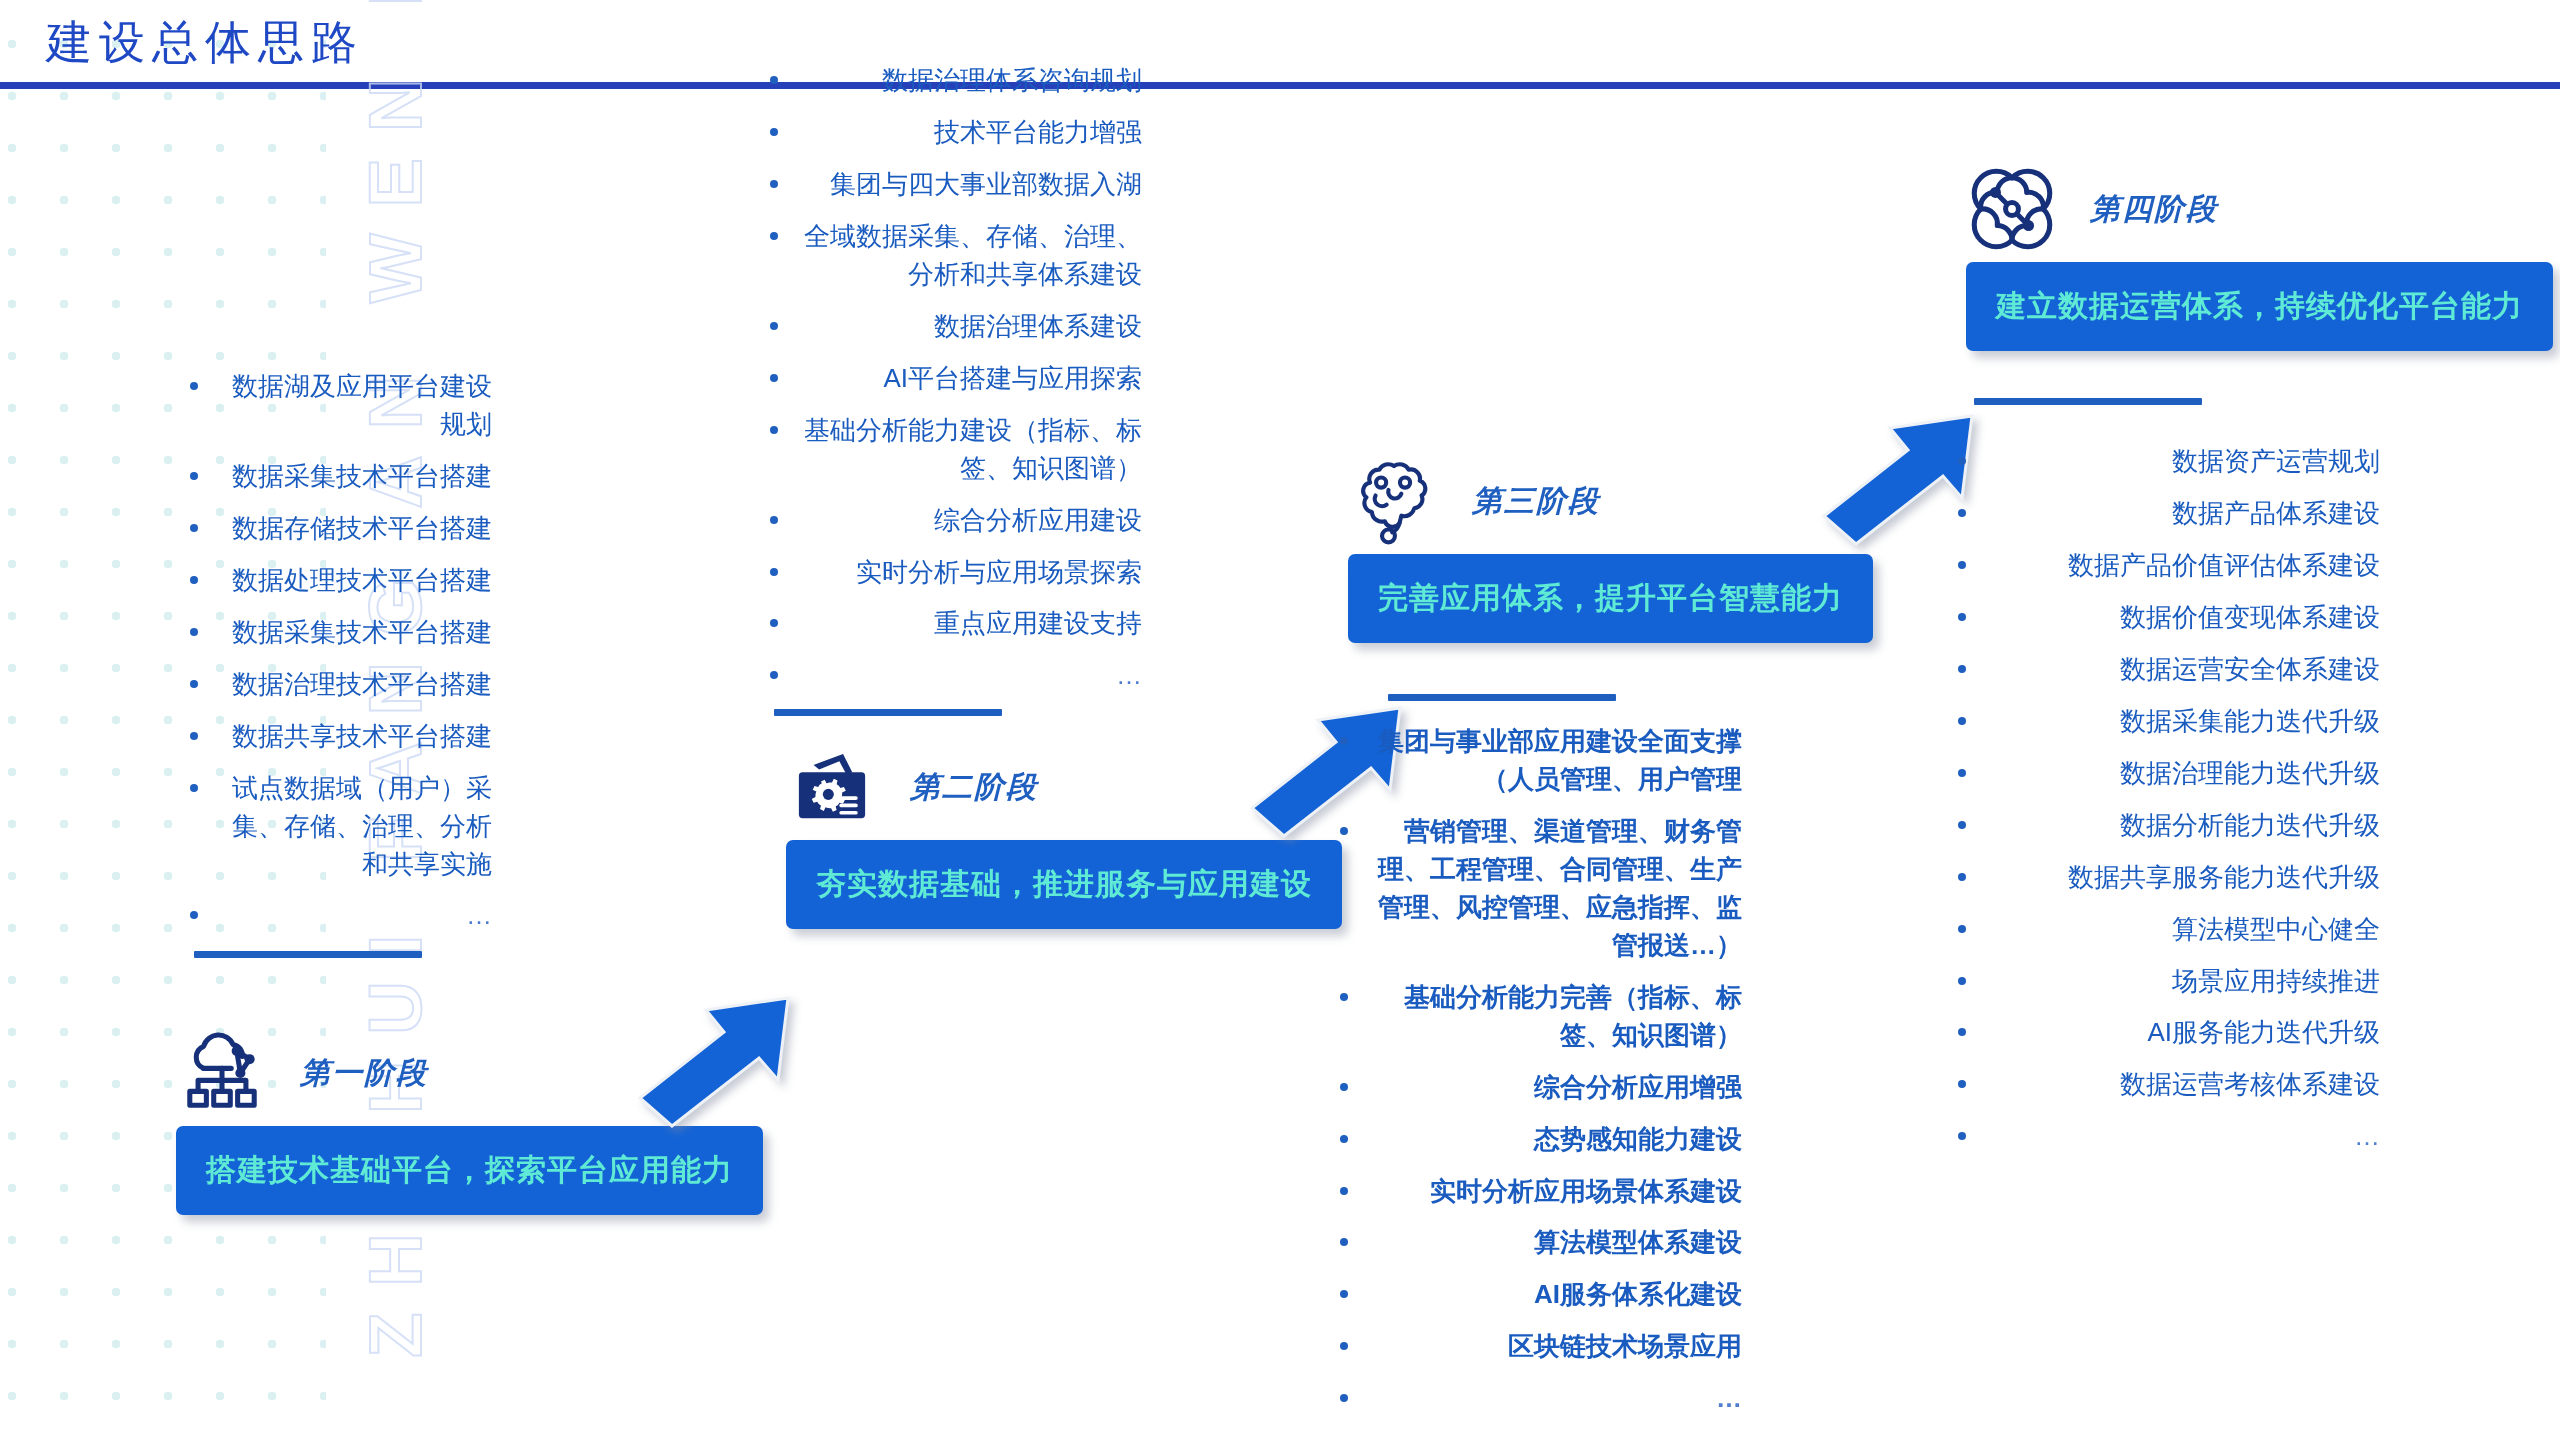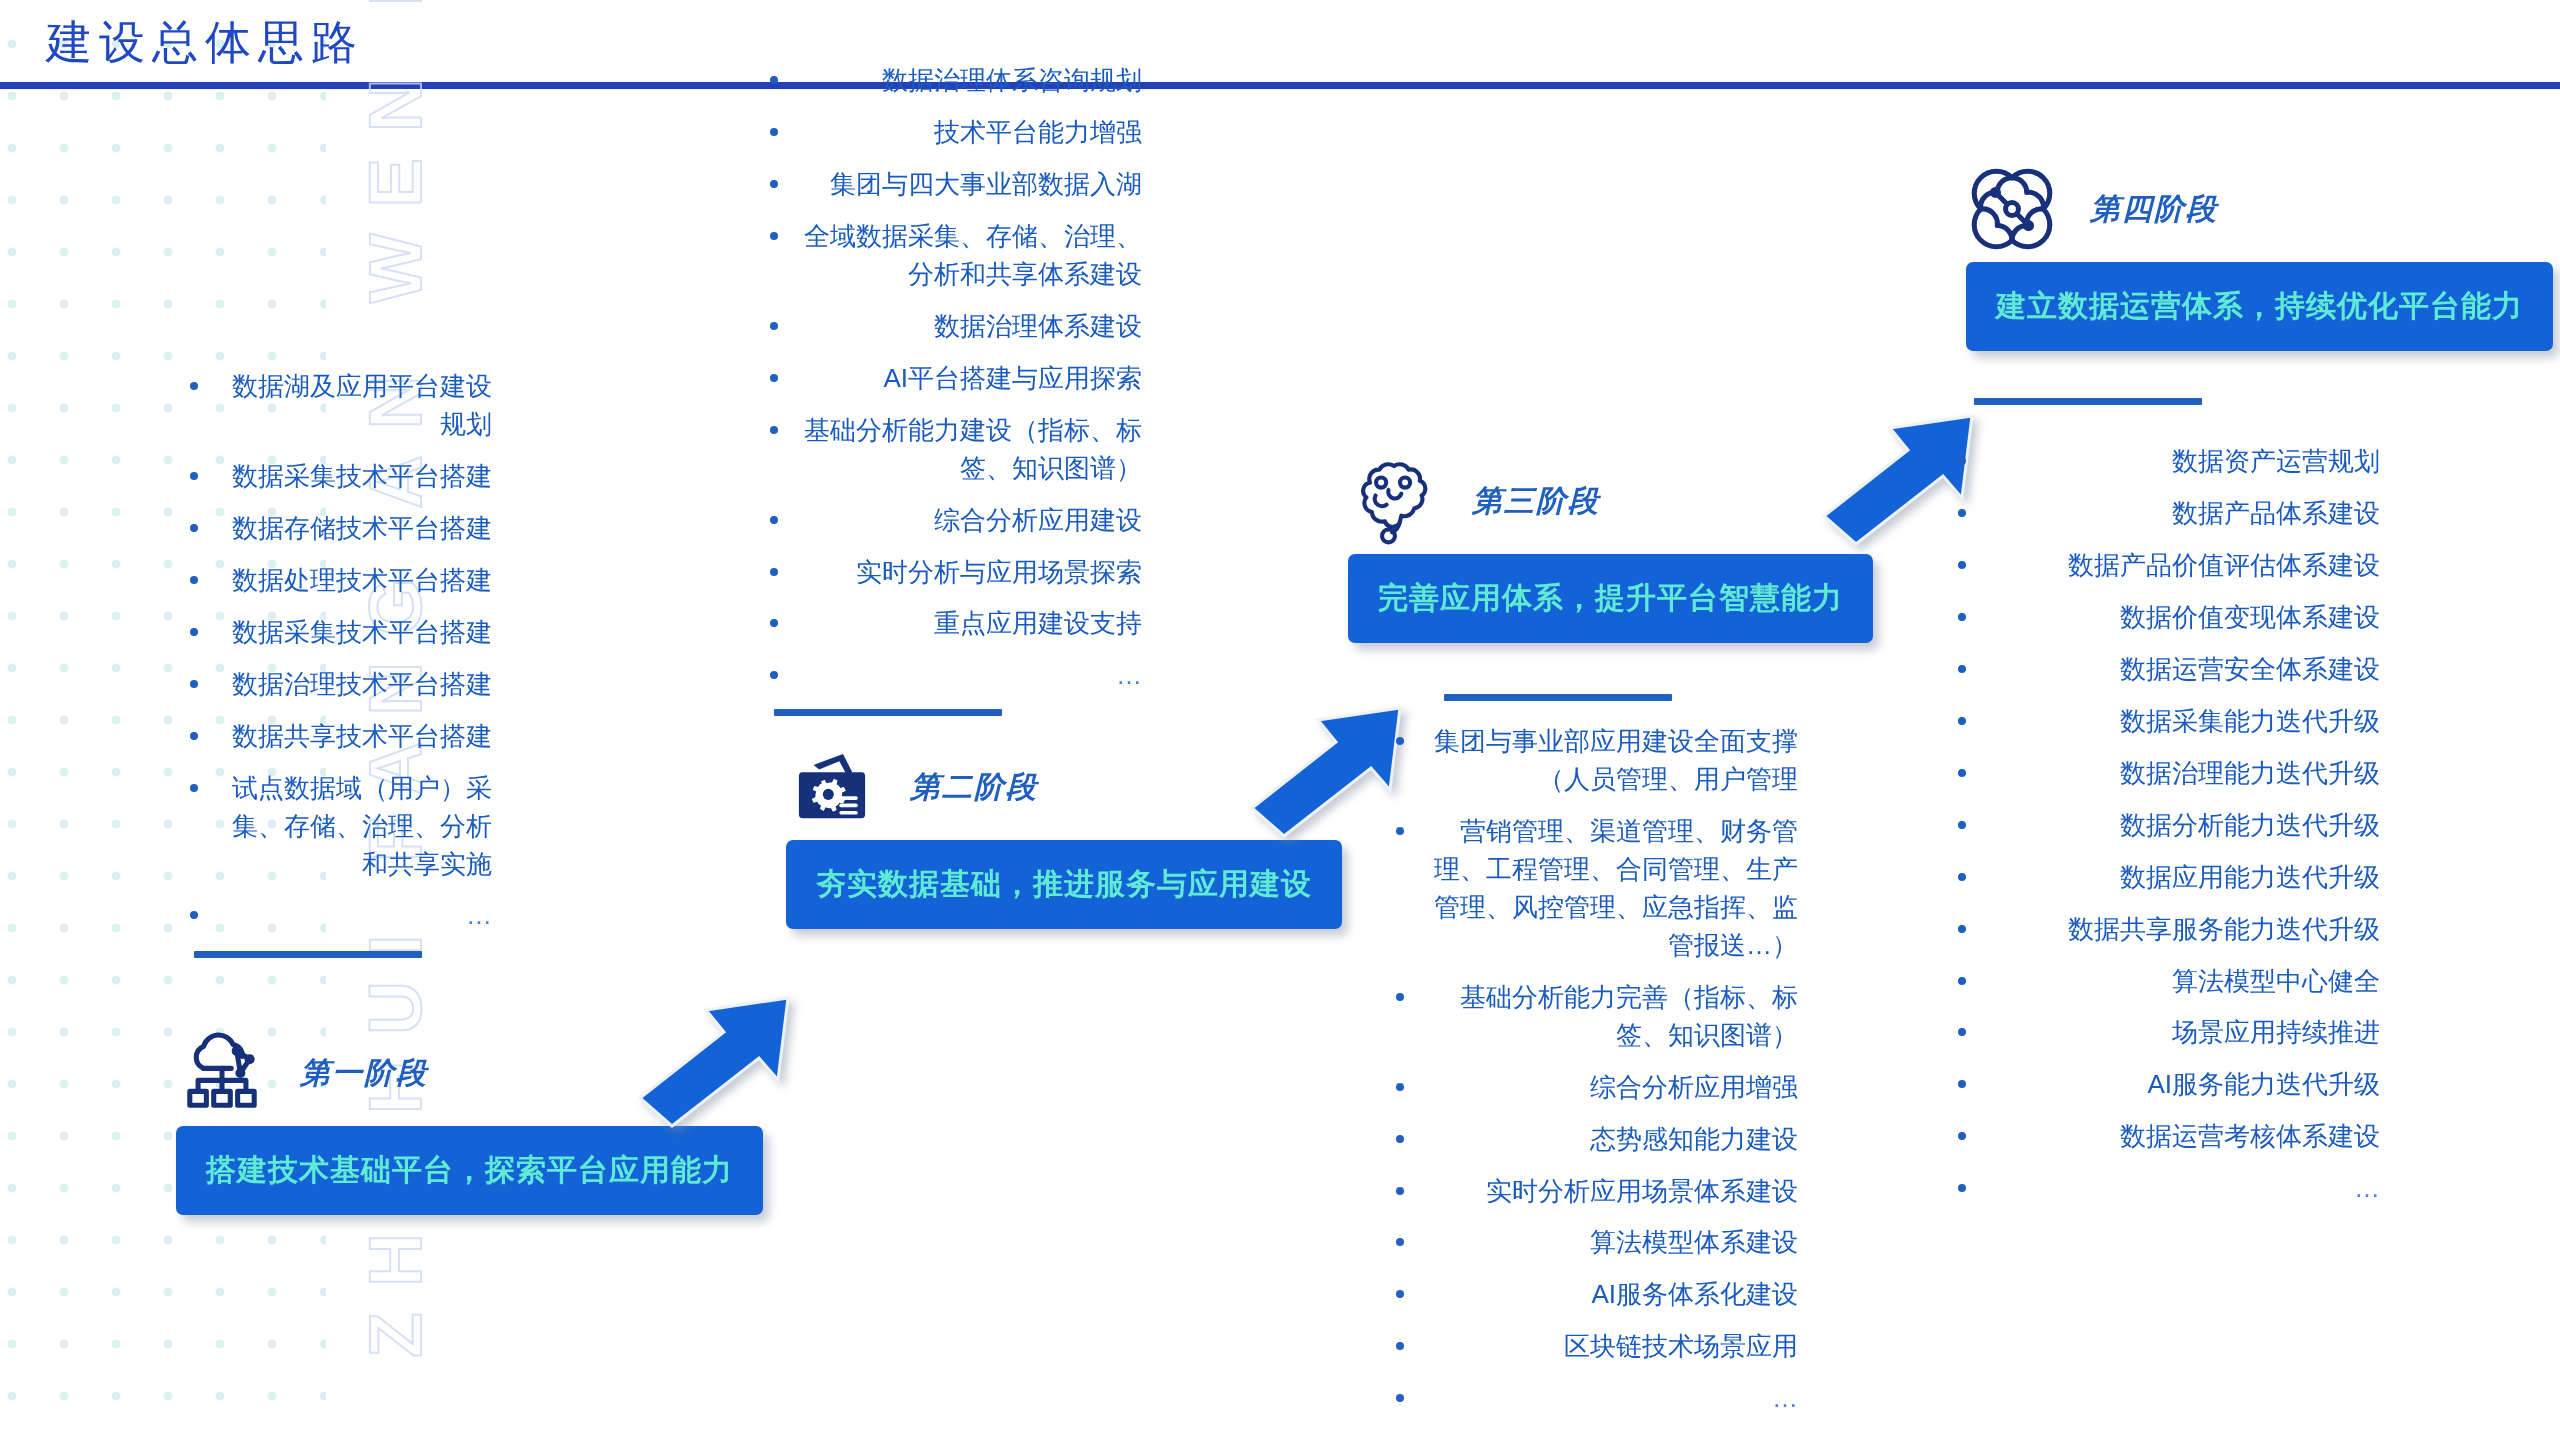--- a/index.html
+++ b/index.html
@@ -205,21 +205,21 @@
           <path d="M30 44 A8 8 0 0 0 42 54"></path>
           <path d="M56 74 Q54 82 48 84"></path>
           <circle cx="44" cy="88" r="7"></circle>
         </g>
       </svg>
       <div class="stage-label">第三阶段</div>
     </div>
     <div class="stage-banner">完善应用体系，提升平台智慧能力</div>
   </div>
 
-  <div class="col" style="left:1388px;top:694px;width:410px;">
+  <div class="col" style="left:1332px;top:694px;width:410px;font-weight:bold;">
     <div class="col-rule" style="margin-bottom:22px;width:228px;margin-left:56px;"></div>
     <ul>
       <li>集团与事业部应用建设全面支撑（人员管理、用户管理</li>
       <li>营销管理、渠道管理、财务管理、工程管理、合同管理、生产管理、风控管理、应急指挥、监管报送…）</li>
       <li>基础分析能力完善（指标、标签、知识图谱）</li>
       <li>综合分析应用增强</li>
       <li>态势感知能力建设</li>
       <li>实时分析应用场景体系建设</li>
       <li>算法模型体系建设</li>
       <li>AI服务体系化建设</li>
@@ -257,21 +257,20 @@
     <div class="col-rule" style="margin-bottom:38px;width:228px;margin-left:24px;"></div>
     <ul>
       <li>数据资产运营规划</li>
       <li>数据产品体系建设</li>
       <li>数据产品价值评估体系建设</li>
       <li>数据价值变现体系建设</li>
       <li>数据运营安全体系建设</li>
       <li>数据采集能力迭代升级</li>
       <li>数据治理能力迭代升级</li>
       <li>数据分析能力迭代升级</li>
-      <li>数据应用能力迭代升级</li>
       <li>数据共享服务能力迭代升级</li>
       <li>算法模型中心健全</li>
       <li>场景应用持续推进</li>
       <li>AI服务能力迭代升级</li>
       <li>数据运营考核体系建设</li>
       <li class="ellipsis">…</li>
     </ul>
   </div>
 
 </div>

